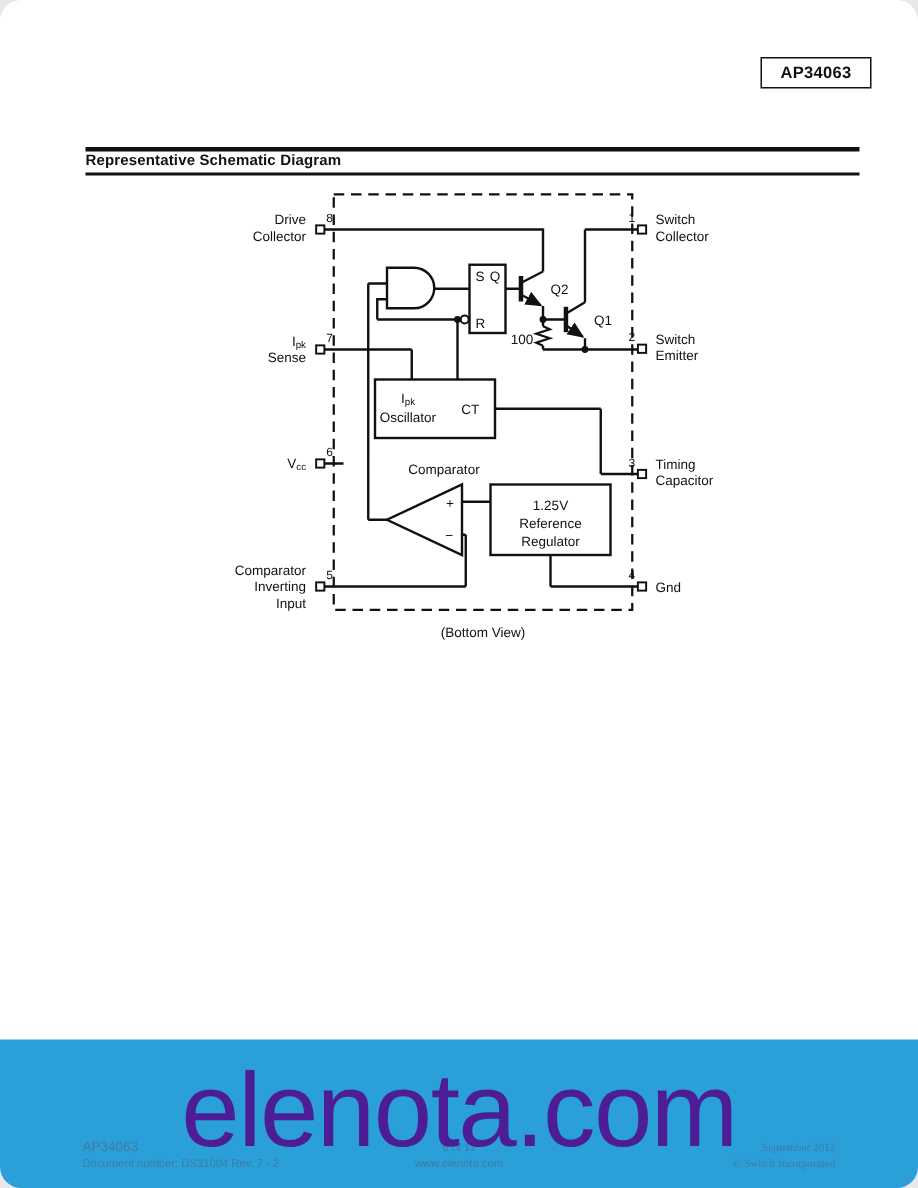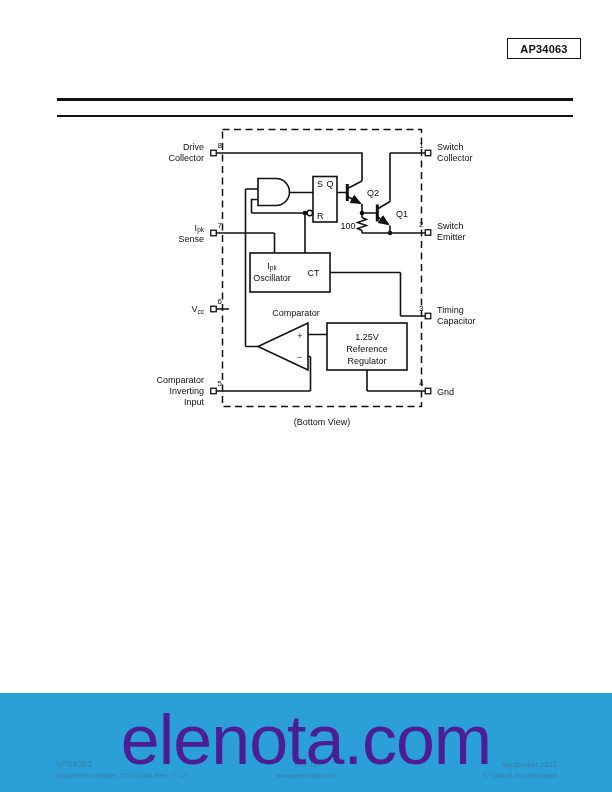--- a/index.html
+++ b/index.html
@@ -1,19 +1,19 @@
 <!DOCTYPE html>
 <html><head>
 <meta charset="utf-8">
 <style>
   html,body{margin:0;padding:0;background:#e8e8e8;}
   .page{
     position:relative;width:612px;height:792px;background:#ffffff;
     margin:0 auto;overflow:hidden;
-    font-family:"Liberation Sans",sans-serif;color:#111;
+    font-family:"Liberation Sans",sans-serif;color:#111;border-radius:14px;
   }
   
   .part-box{
     position:absolute;left:507px;top:38px;width:74px;height:21px;
     border:1.6px solid #111;display:flex;align-items:center;justify-content:center;
     font-size:11px;font-weight:bold;letter-spacing:.2px;box-sizing:border-box;
   }
   
   .rule-thick{position:absolute;left:57px;top:98px;width:516px;height:2.8px;background:#111;}
   .section-title{
@@ -44,20 +44,21 @@
 </head>
 <body>
 
 <div class="page">
 
   <div class="part-box">
     <span>AP34063</span>
   </div>
 
   <div class="rule-thick"></div>
+  <div class="section-title">Representative Schematic Diagram</div>
   <div class="rule-thin"></div>
 
   <svg class="schem" width="612" height="460" viewBox="0 0 612 460">
     <defs>
       <marker id="arr" markerWidth="9" markerHeight="9" refX="6.2" refY="4" orient="auto">
         <path d="M0,1 L7,4 L0,7 Z" fill="#111"></path>
       </marker>
     </defs>
 
     <rect x="222.5" y="129.5" width="199" height="277" fill="none" stroke="#111" stroke-width="1.5" stroke-dasharray="7 4.5"></rect>
@@ -178,20 +179,20 @@
 
   <div class="banner" style="background: rgb(43, 160, 216);">
     <div class="footer-col fc-left" style="color: rgb(62, 123, 166);">
       <div class="f-big">AP34063</div>
       <div>Document number: DS31004 Rev. 7 - 2</div>
     </div>
     <div class="footer-col fc-center" style="color: rgb(62, 123, 166);">
       <div>6 of 11</div>
       <div>www.elenota.com</div>
     </div>
-    <div class="footer-col fc-right" style="color: rgb(62, 123, 166);">
+    <div class="footer-col fc-right" style="color: rgb(62, 123, 166); font-family: Liberation Serif, serif;">
       <div>September 2012</div>
       <div>© Switch Incorporated</div>
     </div>
     <div class="watermark">elenota.com</div>
   </div>
 
 </div>
 
 </body></html>

